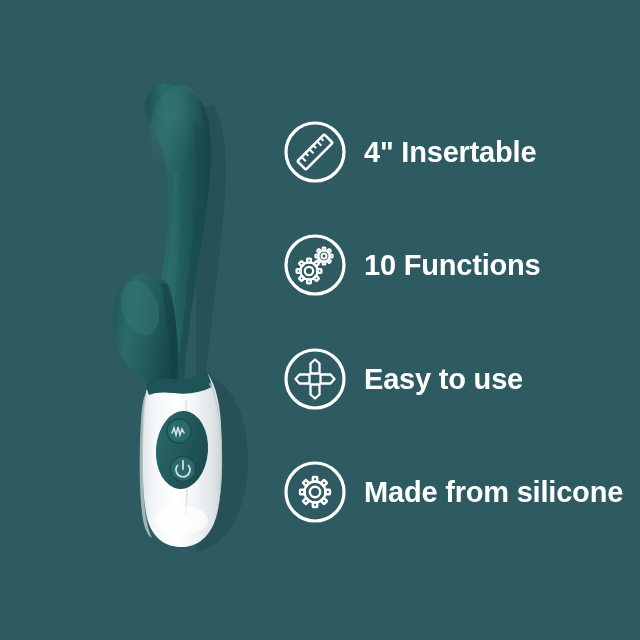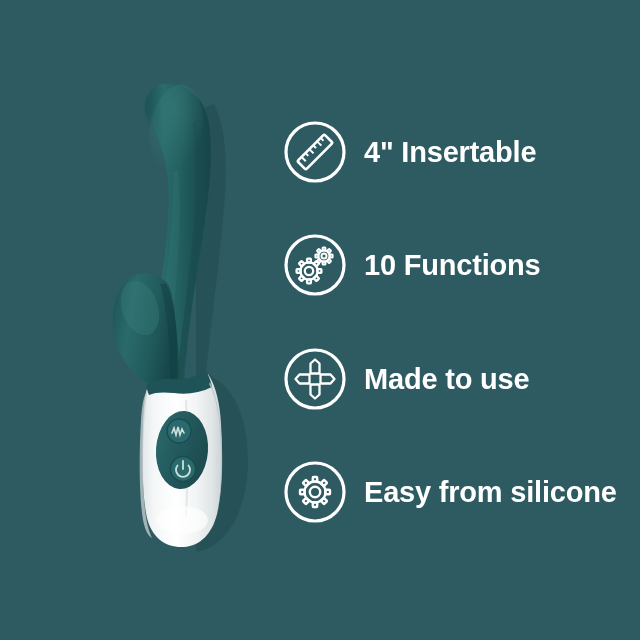--- a/index.html
+++ b/index.html
@@ -324,38 +324,38 @@
             <path d="M 28.5 27.5 L 28.5 17.5 L 33 13.5 L 37.5 17.5 L 37.5 27.5 Z"></path>
 
             <path d="M 28.5 38.5 L 28.5 48.5 L 33 52.5 L 37.5 48.5 L 37.5 38.5 Z"></path>
 
             <path d="M 27.5 28.5 L 17.5 28.5 L 13.5 33 L 17.5 37.5 L 27.5 37.5 Z"></path>
 
             <path d="M 38.5 28.5 L 48.5 28.5 L 52.5 33 L 48.5 37.5 L 38.5 37.5 Z"></path>
           </g>
         </svg>
       </div>
-      <div class="feature-label">Made to use</div>
+      <div class="feature-label">Easy to use</div>
     </div>
 
     <div class="feature-row r3">
       <div class="feature-icon">
         <svg width="66" height="66" viewBox="0 0 66 66">
           <circle cx="33" cy="33" r="29" fill="none" stroke="#ffffff" stroke-width="3.2"></circle>
           <g transform="translate(33,33)" fill="none" stroke="#ffffff" stroke-width="2.4">
             <circle cx="0" cy="0" r="10.5"></circle>
             <circle cx="0" cy="0" r="5.2"></circle>
             <rect x="-2.2" y="-15" width="4.4" height="4.6" rx="0.7"></rect>
             <rect x="-2.2" y="10.4" width="4.4" height="4.6" rx="0.7"></rect>
             <rect x="-15" y="-2.2" width="4.6" height="4.4" rx="0.7"></rect>
             <rect x="10.4" y="-2.2" width="4.6" height="4.4" rx="0.7"></rect>
             <rect x="-2.2" y="-15" width="4.4" height="4.6" rx="0.7" transform="rotate(45)"></rect>
             <rect x="-2.2" y="10.4" width="4.4" height="4.6" rx="0.7" transform="rotate(45)"></rect>
             <rect x="-15" y="-2.2" width="4.6" height="4.4" rx="0.7" transform="rotate(45)"></rect>
             <rect x="10.4" y="-2.2" width="4.6" height="4.4" rx="0.7" transform="rotate(45)"></rect>
           </g>
         </svg>
       </div>
-      <div class="feature-label">Easy from silicone</div>
+      <div class="feature-label">Made from silicone</div>
     </div>
 
   </div>
 </div>
 
 </body></html>

